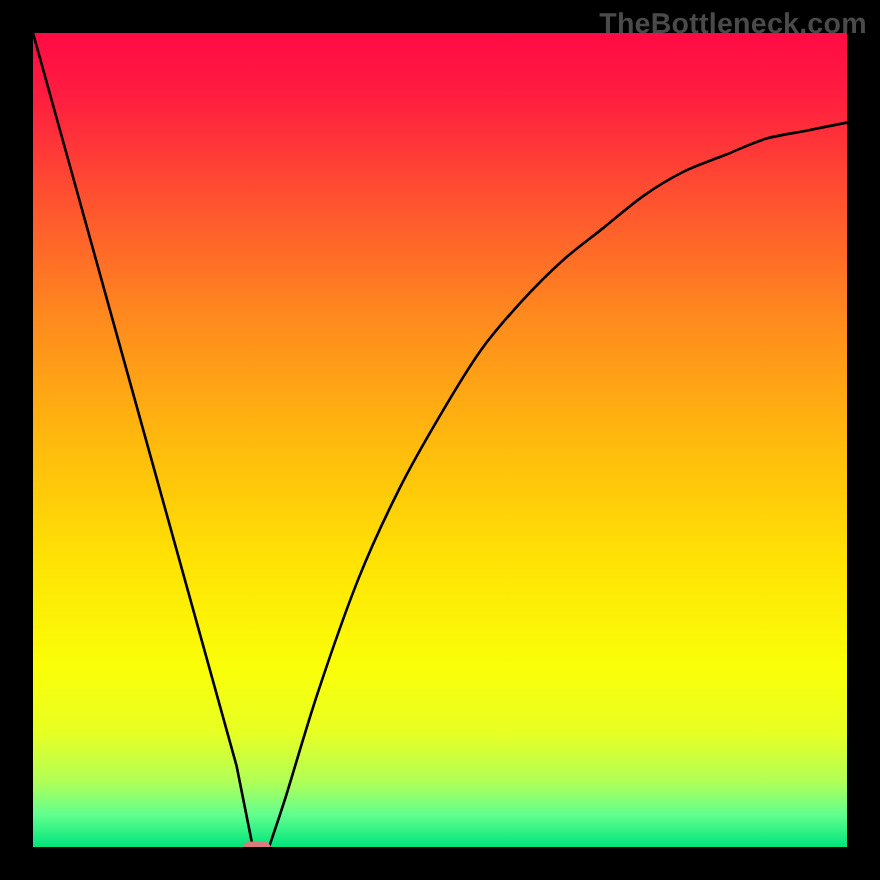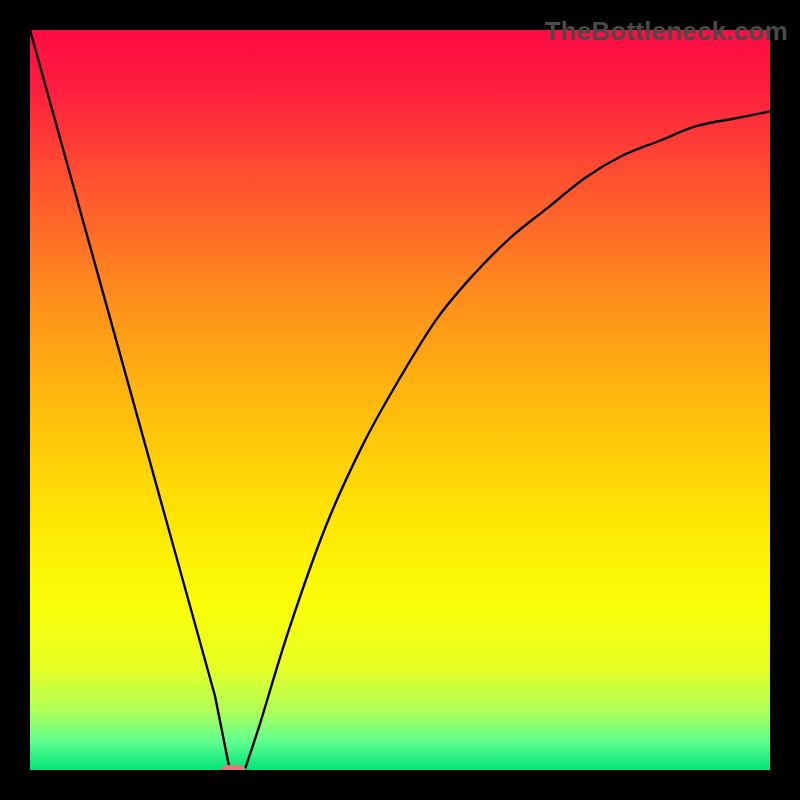--- a/index.html
+++ b/index.html
@@ -12,21 +12,21 @@
     font-family: Arial, Helvetica, sans-serif;
   }
   .frame {
     position: relative;
     width: 800px;
     height: 800px;
     background: #000;
   }
   .watermark {
     position: absolute;
-    top: 16px;
+    top: 6px;
     right: 12px;
     color: #4a4a4a;
     font-size: 26px;
     font-weight: 600;
     letter-spacing: 0.2px;
     z-index: 5;
   }
   .plot-area {
     position: absolute;
     left: 30px;

